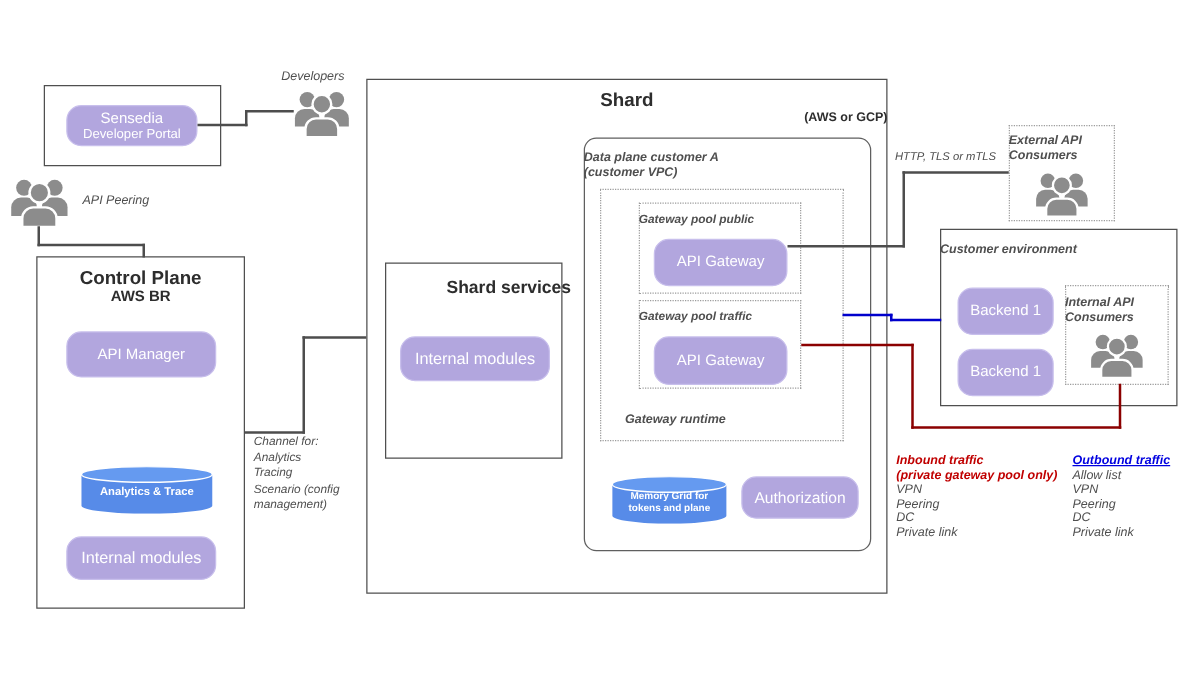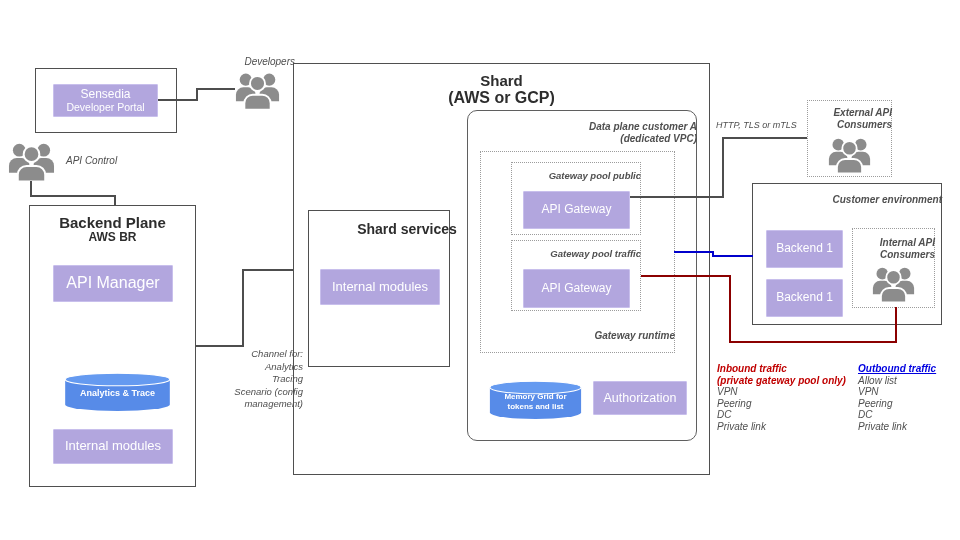--- a/index.html
+++ b/index.html
@@ -6,33 +6,33 @@
   .canvas{position:relative;width:960px;height:540px;background:#ffffff;
           font-family:"Liberation Sans",sans-serif;overflow:hidden;}
   .abs{position:absolute;}
   
   .sbox{position:absolute;border:1.5px solid #4f4f4f;background:#ffffff;box-sizing:border-box;}
   
   .rbox{position:absolute;border:1.3px solid #5f5f5f;border-radius:10px;background:#ffffff;box-sizing:border-box;}
   
   .dbox{position:absolute;border:1.5px dotted #9c9c9c;background:transparent;box-sizing:border-box;}
   
-  .pbox{position:absolute;background:#b2a6de;border:1px solid #c8bfec;border-radius:1px;
+  .pbox{position:absolute;background:#b2a6de;border:1px solid #c8bfec;border-radius:12px;
         color:#ffffff;display:flex;flex-direction:column;align-items:center;justify-content:center;
         text-align:center;box-sizing:border-box;line-height:1.15;}
   
   .hline{position:absolute;height:2px;background:#4d4d4d;}
   .vline{position:absolute;width:2px;background:#4d4d4d;}
   .blue{background:#0000cc;}
   .red{background:#8b0000;}
   
   .ital{position:absolute;font-style:italic;color:#4f4f4f;}
   .bital{position:absolute;font-style:italic;font-weight:bold;color:#4f4f4f;}
   .title{position:absolute;font-weight:bold;color:#2d2d2d;text-align:center;}
-  .tc{text-align:right;}
+  .tc{text-align:left;}
   
   .cyl{position:absolute;}
   .cyl svg{position:absolute;left:0;top:0;width:100%;height:100%;}
   .cyl .cyl-text{position:absolute;left:0;right:0;color:#ffffff;font-weight:bold;text-align:center;line-height:1.2;}
   
   .legend{position:absolute;font-size:10px;line-height:11.5px;}
   .legend .lt{font-weight:bold;font-style:italic;}
   .legend .li{font-style:italic;color:#4f4f4f;}
   .red-t{color:#c00000;}
   .blue-t{color:#0000e0;text-decoration:underline;}
@@ -72,81 +72,81 @@
           <path d="M1,34 v-7 a8,8 0 0 1 8-8 h5 a8,8 0 0 1 8,8 v7 z"></path>
         <circle cx="36.5" cy="11" r="6.5"></circle>
           <path d="M26,34 v-7 a8,8 0 0 1 8-8 h5 a8,8 0 0 1 8,8 v7 z"></path>
       </g>
       <g fill="#8c8c8c" stroke="#ffffff" stroke-width="2">
         <circle cx="24" cy="15" r="8"></circle>
           <path d="M10,43 v-7 a9,9 0 0 1 9-9 h10 a9,9 0 0 1 9,9 v7 z"></path>
       </g>
     </svg>
   </div>
-  <div class="ital" style="left:66px;top:155px;font-size:10px;">API Control</div>
+  <div class="ital" style="left:66px;top:155px;font-size:10px;">API Peering</div>
 
   <div class="sbox" style="left:29px;top:205px;width:167px;height:282px;"></div>
-  <div class="title" style="left:29px;top:214px;width:167px;font-size:15px;">Backend Plane</div>
+  <div class="title" style="left:29px;top:214px;width:167px;font-size:15px;">Control Plane</div>
   <div class="title" style="left:29px;top:230px;width:167px;font-size:12px;">AWS BR</div>
 
-  <div class="pbox" style="left:53px;top:265px;width:120px;height:37px;font-size:16px;">
+  <div class="pbox" style="left:53px;top:265px;width:120px;height:37px;font-size:12px;">
     <span>API Manager</span>
   </div>
 
 
   <div class="cyl" style="left:63px;top:373px;width:109px;height:38px;">
     <svg viewBox="0 0 100 38" preserveAspectRatio="none">
       <path d="M2,6.5 v25 a48,6.5 0 0 0 96,0 v-25 z" fill="#578be8"></path>
       <ellipse cx="50" cy="6.5" rx="48" ry="6.3" fill="#659af0" stroke="#ffffff" stroke-width="1.1"></ellipse>
     </svg>
     <div class="cyl-text" style="top:15px;font-size:9px;">Analytics &amp; Trace</div>
   </div>
 
   <div class="pbox" style="left:53px;top:429px;width:120px;height:35px;font-size:13px;">
     <span>Internal modules</span>
   </div>
 
   <div class="sbox" style="left:293px;top:63px;width:417px;height:412px;"></div>
   <div class="title" style="left:293px;top:72px;width:417px;font-size:15px;">Shard</div>
-  <div class="title" style="left:293px;top:89px;width:417px;font-size:16px;">(AWS or GCP)</div>
+  <div class="title" style="left:293px;top:89px;width:417px;font-size:10px;text-align:right;">(AWS or GCP)</div>
 
   <div class="sbox" style="left:308px;top:210px;width:142px;height:157px;"></div>
   <div class="title" style="left:308px;top:221px;width:142px;font-size:14px;padding-left:28px;">Shard services</div>
   <div class="pbox" style="left:320px;top:269px;width:120px;height:36px;font-size:13px;">
     <span>Internal modules</span>
   </div>
 
   <div class="rbox" style="left:467px;top:110px;width:230px;height:331px;"></div>
   <div class="bital tc" style="left:467px;top:121px;width:230px;font-size:10px;">Data plane customer A</div>
-  <div class="bital tc" style="left:467px;top:133px;width:230px;font-size:10px;">(dedicated VPC)</div>
+  <div class="bital tc" style="left:467px;top:133px;width:230px;font-size:10px;">(customer VPC)</div>
 
   <div class="dbox" style="left:480px;top:151px;width:195px;height:202px;"></div>
 
   <div class="dbox" style="left:511px;top:162px;width:130px;height:73px;"></div>
   <div class="bital tc" style="left:511px;top:170px;width:130px;font-size:9.5px;">Gateway pool public</div>
   <div class="pbox" style="left:523px;top:191px;width:107px;height:38px;font-size:12px;">
     <span>API Gateway</span>
   </div>
 
   <div class="dbox" style="left:511px;top:240px;width:130px;height:71px;"></div>
   <div class="bital tc" style="left:511px;top:248px;width:130px;font-size:9.5px;">Gateway pool traffic</div>
   <div class="pbox" style="left:523px;top:269px;width:107px;height:39px;font-size:12px;">
     <span>API Gateway</span>
   </div>
 
-  <div class="bital tc" style="left:480px;top:330px;width:195px;font-size:10px;">Gateway runtime</div>
+  <div class="bital tc" style="left:500px;top:330px;width:195px;font-size:10px;">Gateway runtime</div>
 
   <div class="cyl" style="left:488px;top:381px;width:95px;height:38px;">
     <svg viewBox="0 0 100 38" preserveAspectRatio="none">
       <path d="M2,6.5 v25 a48,6.5 0 0 0 96,0 v-25 z" fill="#578be8"></path>
       <ellipse cx="50" cy="6.5" rx="48" ry="6.3" fill="#659af0" stroke="#ffffff" stroke-width="1.1"></ellipse>
     </svg>
     <div class="cyl-text" style="top:11px;font-size:8px;">
       <div>Memory Grid for</div>
-      <div>tokens and list</div>
+      <div>tokens and plane</div>
     </div>
   </div>
   <div class="pbox" style="left:593px;top:381px;width:94px;height:34px;font-size:12.5px;">
     <span>Authorization</span>
   </div>
 
   <div class="dbox" style="left:807px;top:100px;width:85px;height:77px;"></div>
   <div class="bital tc" style="left:807px;top:107px;width:85px;font-size:10px;line-height:11.5px;">
     <div>External API</div>
     <div>Consumers</div>

